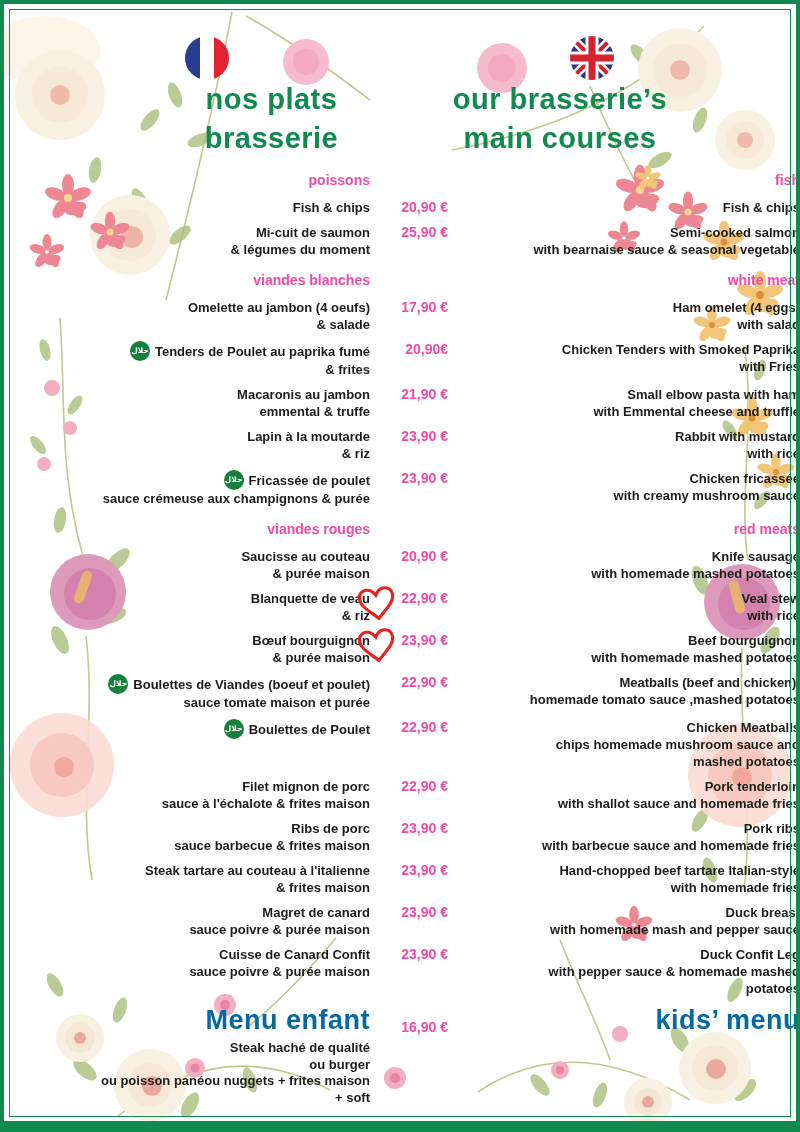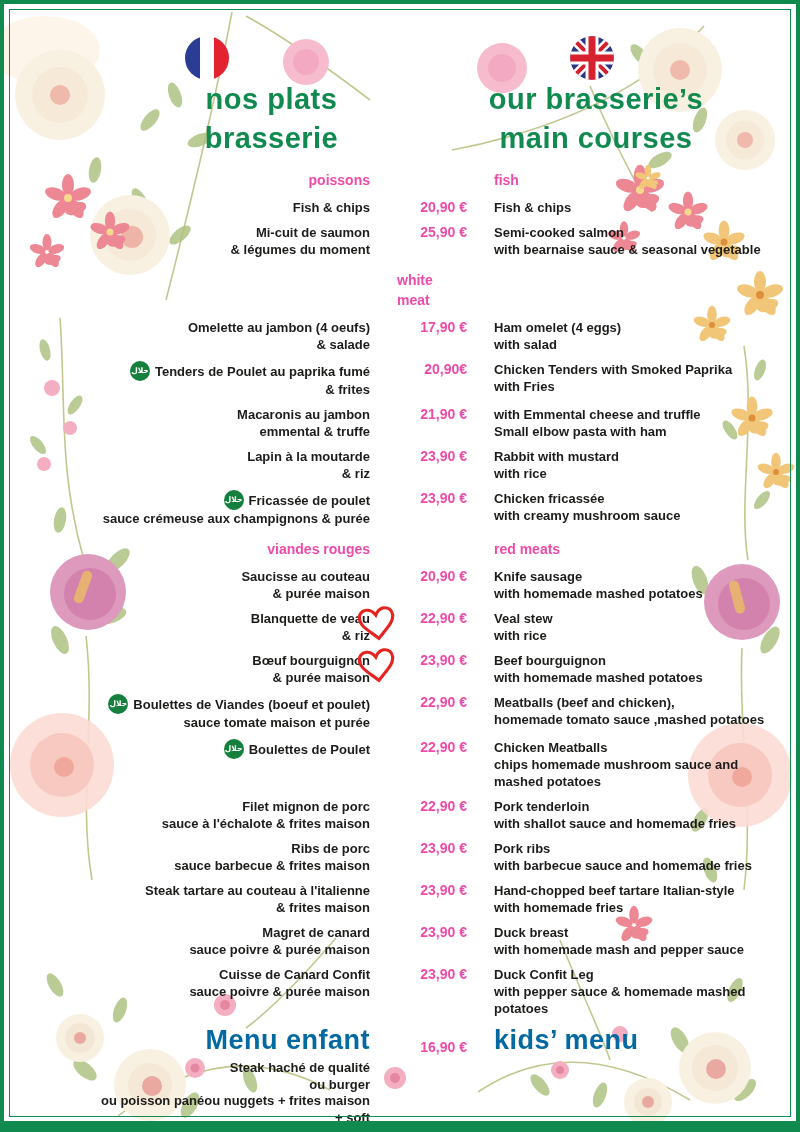--- a/index.html
+++ b/index.html
@@ -13,26 +13,26 @@
   .frame-inner{position:absolute; left:9px; right:9px; top:9px; bottom:15px; border:1.5px solid #118a50; pointer-events:none; z-index:5;}
   .deco{position:absolute; left:0; top:0; z-index:0;}
 
   
   .menu-header{position:absolute; left:0; top:0; width:800px; z-index:2;}
   .flag{position:absolute; width:44px; height:44px; border-radius:50%; top:36px; overflow:hidden;}
   .flag-fr{left:185px; background:linear-gradient(90deg,#2b3d92 0 34%,#ffffff 34% 66%,#e32430 66%);}
   .flag-uk{left:570px;}
   .title{position:absolute; top:80px; text-align:center; color:#118a50; font-size:29px; line-height:39px; letter-spacing:.5px;}
   .title-left{left:94px; width:355px;}
-  .title-right{left:450px; width:292px;}
+  .title-right{left:414px; width:292px;}
 
   
   .content{position:absolute; left:14px; right:0; top:170px; z-index:2;}
-  .row{display:grid; grid-template-columns:356px 78px 1fr; column-gap:19px; margin-bottom:8px; position:relative; align-items:start;}
-  .row .en{margin-left:8px;}
+  .row{display:grid; grid-template-columns:356px 78px 1fr; column-gap:0; margin-bottom:8px; position:relative; align-items:start;}
+  .row .en{margin-left:8px;text-align:right;}
   .fr{text-align:right;}
   .en{text-align:left;}
   .l{font-size:13px; line-height:17px; white-space:nowrap;}
   .first{display:flex; justify-content:flex-end; align-items:center;}
   .price{font-size:14px; line-height:17px; color:#ee4aa8; text-align:right; white-space:nowrap;}
   .slabel{font-size:14px; line-height:20px; color:#ee4aa8;}
   .srow{margin:12px 0 9px;}
   .srow-first{margin-top:0;}
 
   .halal{display:inline-flex; width:20px; height:20px; border-radius:50%; background:#15803d;
@@ -303,20 +303,21 @@
         <div class="l">&amp; légumes du moment</div>
       </div>
       <div class="price">25,90 €</div>
       <div class="en">
         <div class="l">Semi-cooked salmon</div>
         <div class="l">with bearnaise sauce &amp; seasonal vegetable</div>
       </div>
     </div>
 
     <div class="row srow">
+      <div class="fr slabel">viandes blanches</div>
       <div class="price"></div>
       <div class="en slabel">white meat</div>
     </div>
 
     <div class="row">
       <div class="fr">
         <div class="l">Omelette au jambon (4 oeufs)</div>
         <div class="l">&amp; salade</div>
       </div>
       <div class="price">17,90 €</div>
@@ -341,22 +342,22 @@
       </div>
     </div>
 
     <div class="row">
       <div class="fr">
         <div class="l">Macaronis au jambon</div>
         <div class="l">emmental &amp; truffe</div>
       </div>
       <div class="price">21,90 €</div>
       <div class="en">
+        <div class="l">Small elbow pasta with ham</div>
         <div class="l">with Emmental cheese and truffle</div>
-        <div class="l">Small elbow pasta with ham</div>
       </div>
     </div>
 
     <div class="row">
       <div class="fr">
         <div class="l">Lapin à la moutarde</div>
         <div class="l">&amp; riz</div>
       </div>
       <div class="price">23,90 €</div>
       <div class="en">

